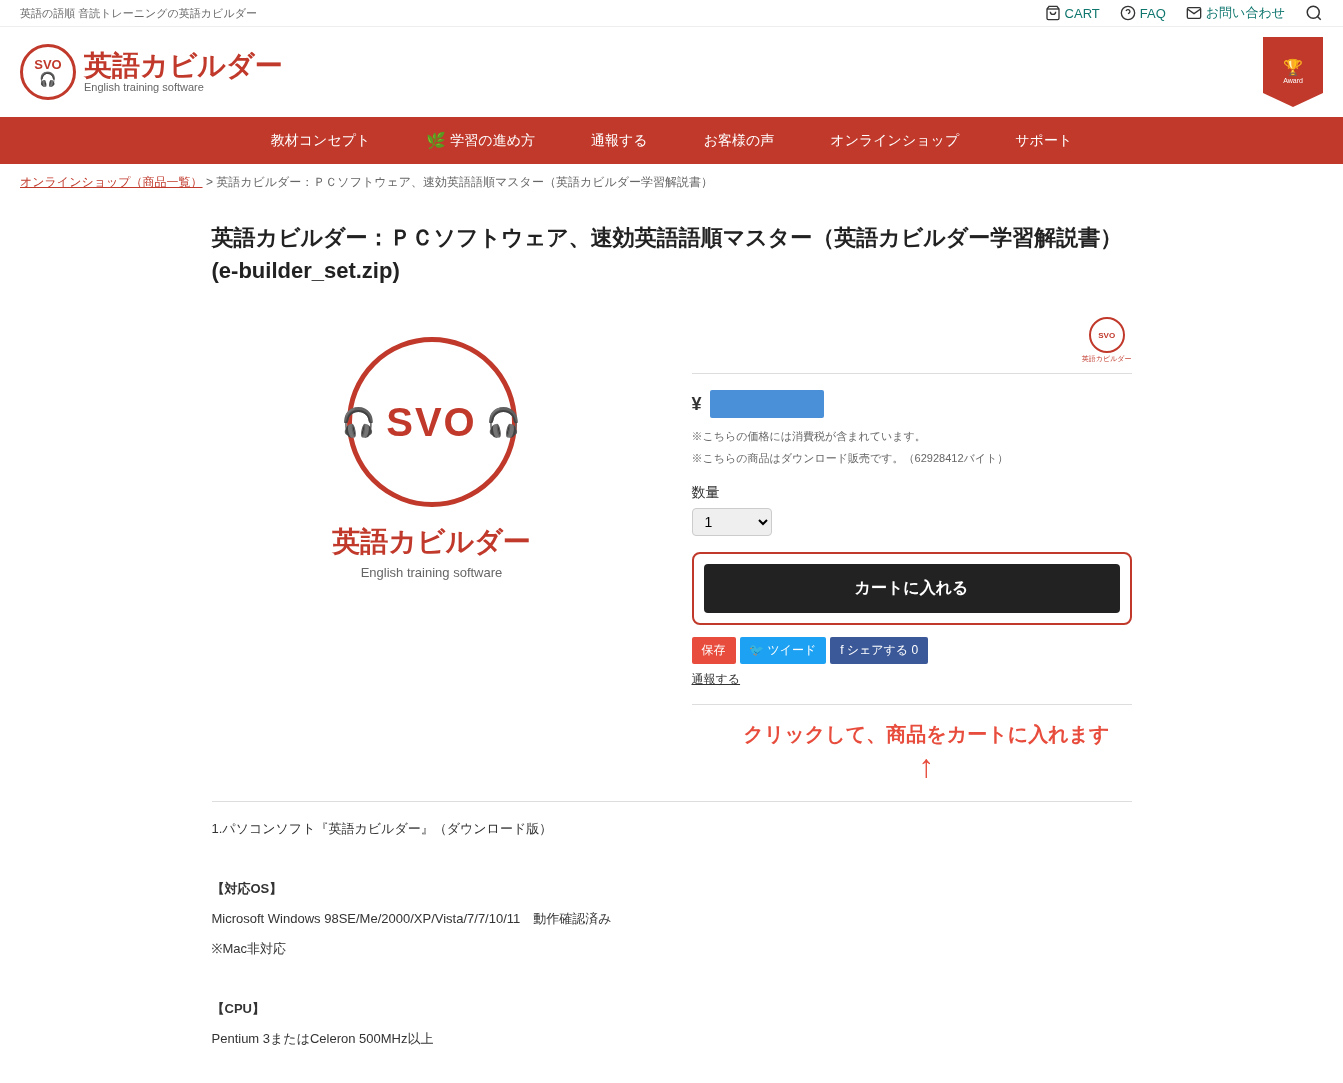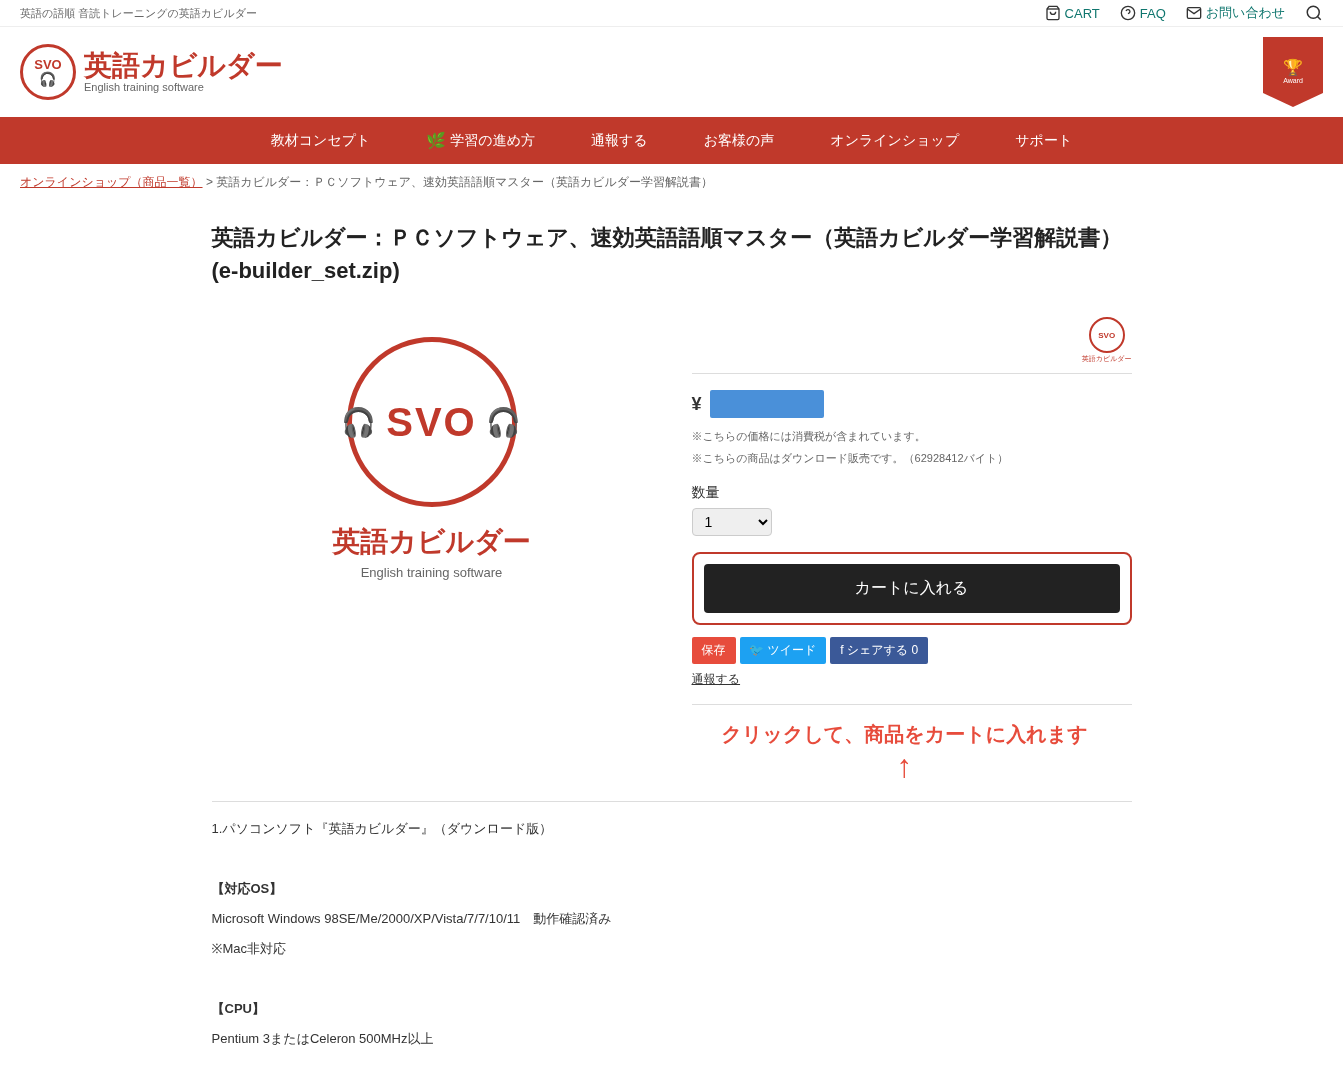--- a/index.html
+++ b/index.html
@@ -60,21 +60,21 @@
     .price-value { background: #4a90d9; color: #4a90d9; font-size: 18px; font-weight: bold; padding: 2px 30px; border-radius: 2px; }
 
     .price-note { font-size: 11px; color: #666; margin-bottom: 4px; line-height: 1.6; }
 
     
     .quantity-label { font-size: 14px; color: #333; margin-top: 16px; margin-bottom: 6px; }
     .quantity-select { border: 1px solid #ccc; border-radius: 4px; padding: 4px 24px 4px 8px; font-size: 14px; cursor: pointer; appearance: auto; width: 80px; }
 
     
     .cart-button-wrap { border: 2px solid #c0392b; border-radius: 8px; padding: 10px; margin-top: 16px; }
-    .cart-button { background: #222; color: #fff; width: 100%; padding: 14px; font-size: 16px; font-weight: normal; border: none; border-radius: 4px; cursor: pointer; }
+    .cart-button { background: #222; color: #fff; width: 100%; padding: 14px; font-size: 16px; font-weight: bold; border: none; border-radius: 4px; cursor: pointer; }
 
     
     .social-row { display: flex; align-items: center; gap: 4px; margin-top: 12px; flex-wrap: wrap; }
     .btn-save { background: #e74c3c; color: #fff; border: none; padding: 5px 10px; font-size: 12px; cursor: pointer; border-radius: 2px; display: flex; align-items: center; gap: 3px; }
     .btn-tweet { background: #1da1f2; color: #fff; border: none; padding: 5px 10px; font-size: 12px; cursor: pointer; border-radius: 2px; display: flex; align-items: center; gap: 3px; }
     .btn-share { background: #3b5998; color: #fff; border: none; padding: 5px 10px; font-size: 12px; cursor: pointer; border-radius: 2px; display: flex; align-items: center; gap: 3px; }
     .notify-link { font-size: 12px; color: #333; cursor: pointer; text-decoration: underline; }
 
     
     .annotation-area { display: flex; align-items: flex-start; gap: 20px; margin-top: 8px; }
@@ -231,21 +231,21 @@
           <span>シェアする 0</span>
         </button>
       </div>
       <div style="margin-top:6px;">
         <a class="notify-link">通報する</a>
       </div>
 
       <hr class="separator">
 
       
-      <div class="annotation-area" style="margin-top:10px;">
+      <div class="annotation-area" style="margin-top:10px;justify-content:center;">
         <div style="display:flex;flex-direction:column;align-items:center;">
           <div style="color:#e74c3c;font-size:20px;font-weight:bold;margin-left:30px;">クリックして、商品をカートに入れます</div>
           <div style="color:#e74c3c;font-size:32px;text-align:center;margin-left:30px;">↑</div>
         </div>
       </div>
     </div>
   </div>
 
   <hr class="separator">
 

